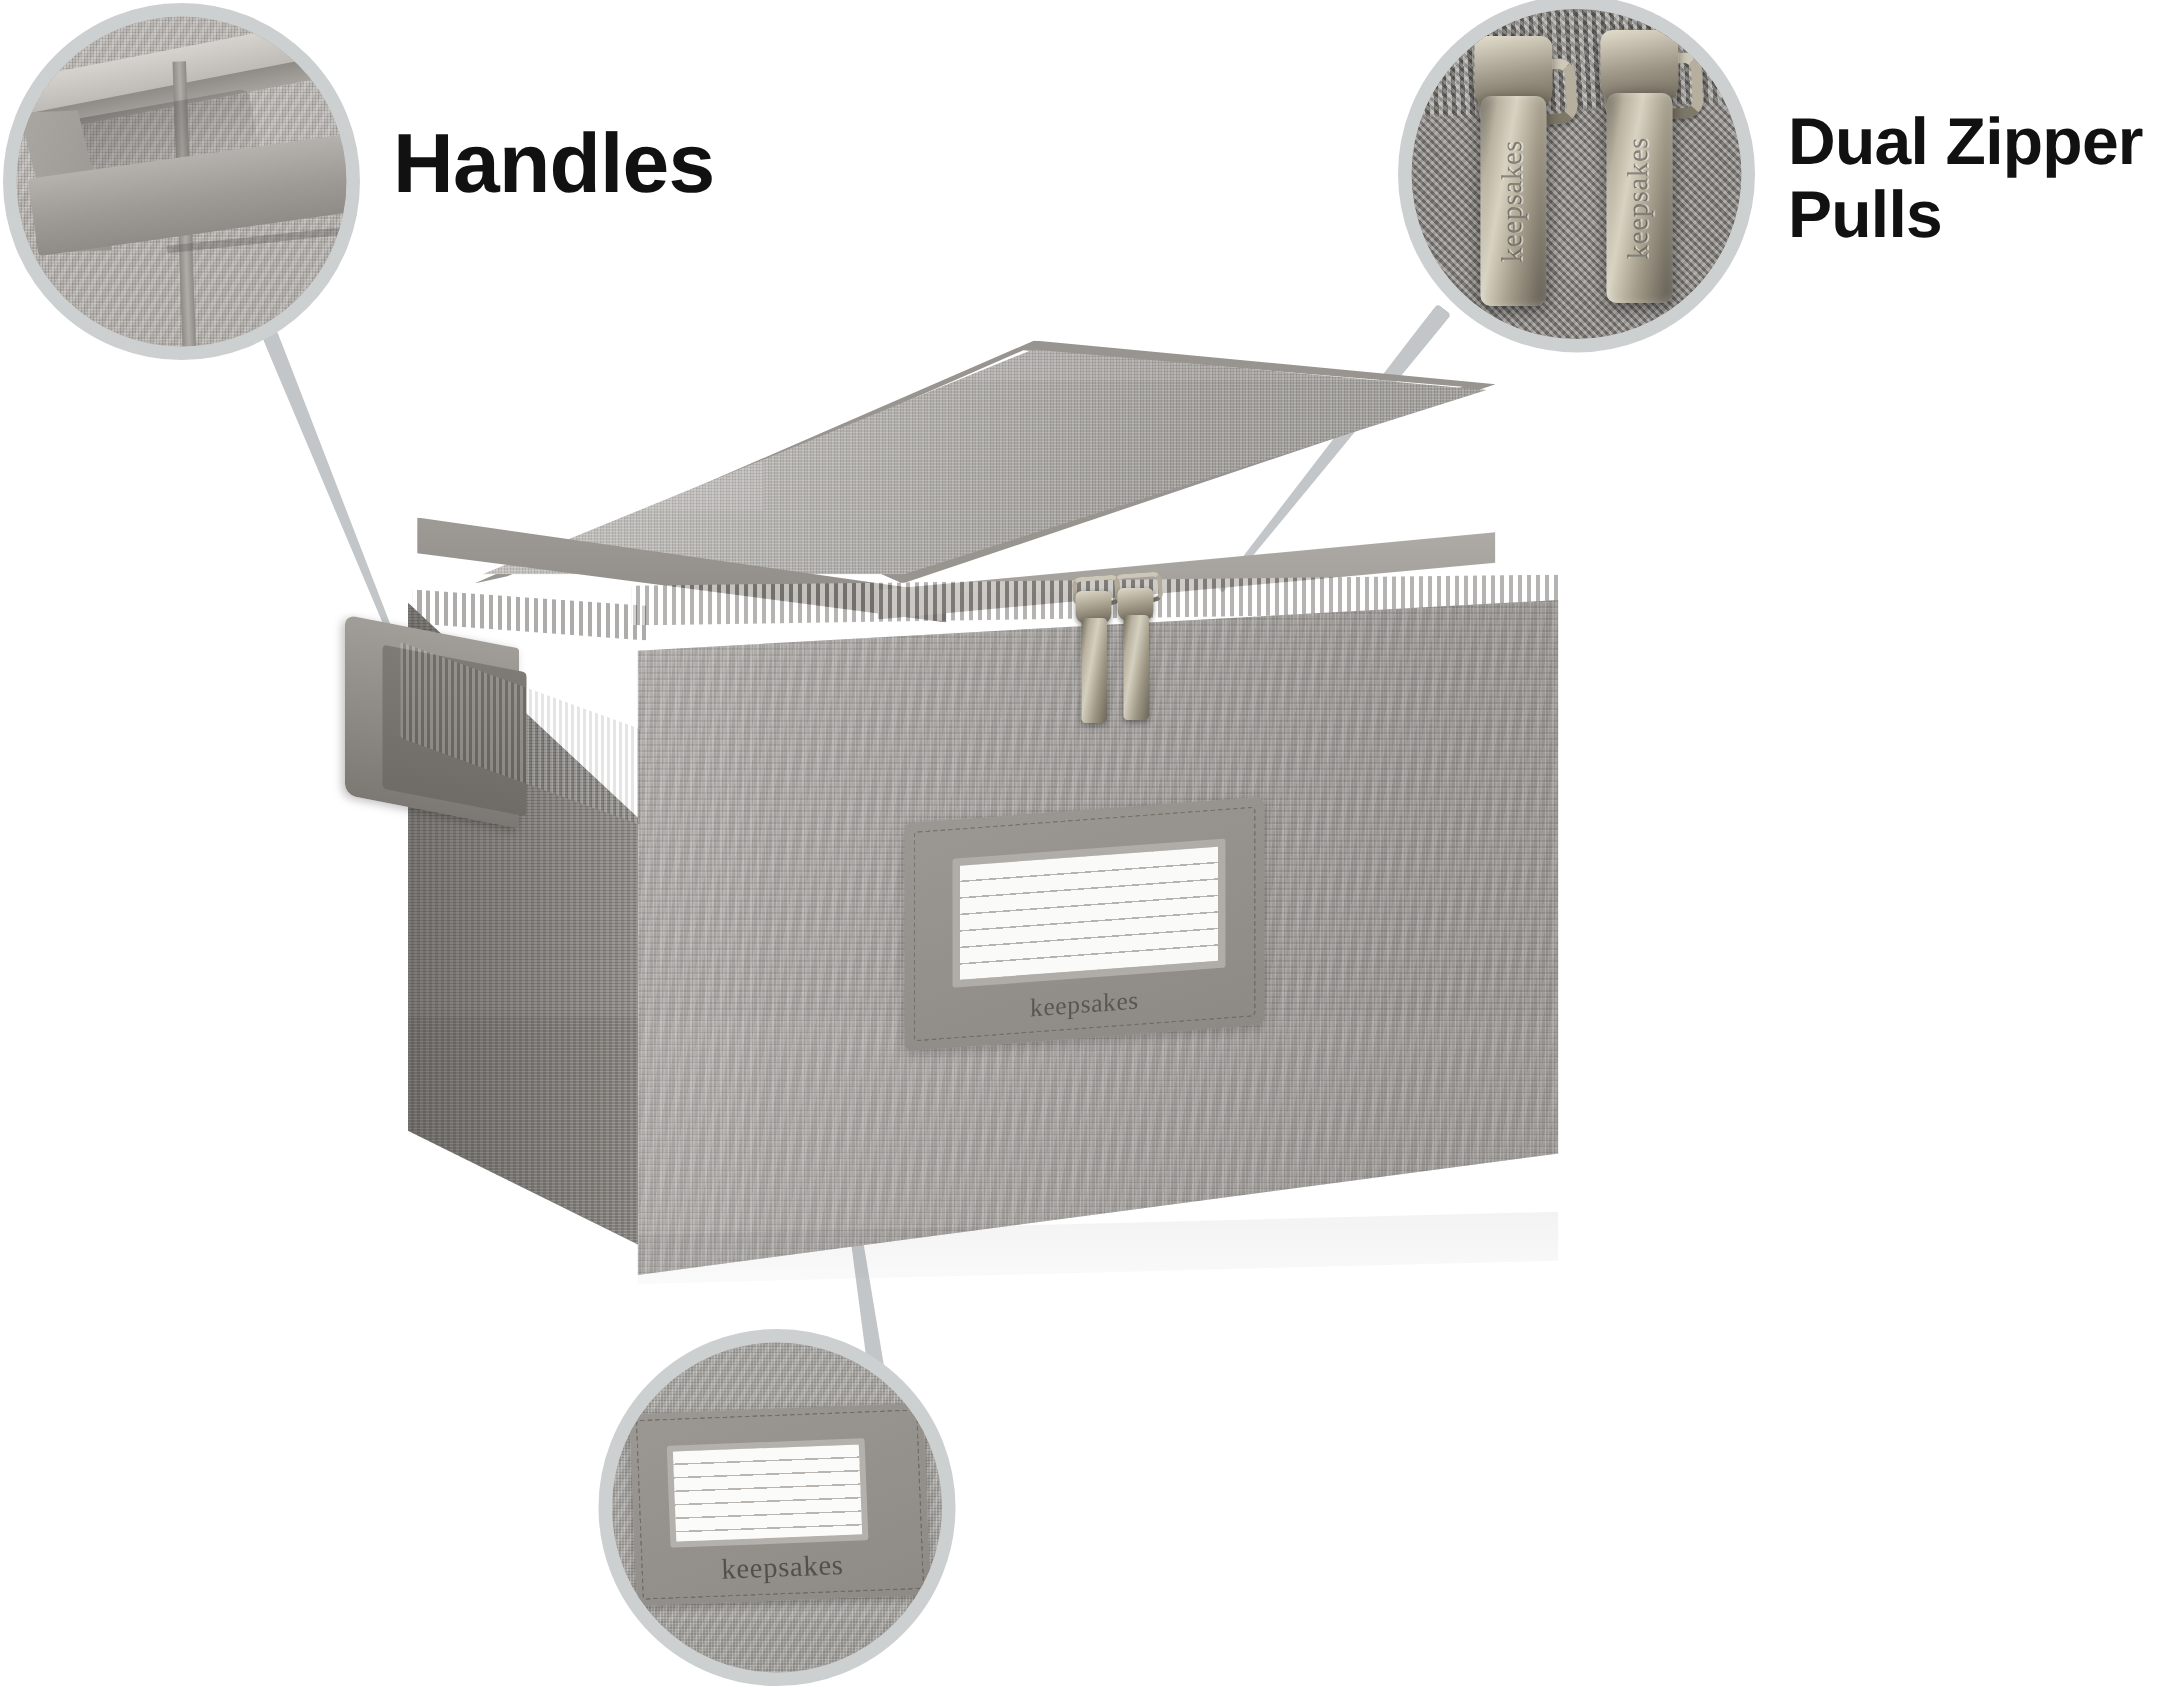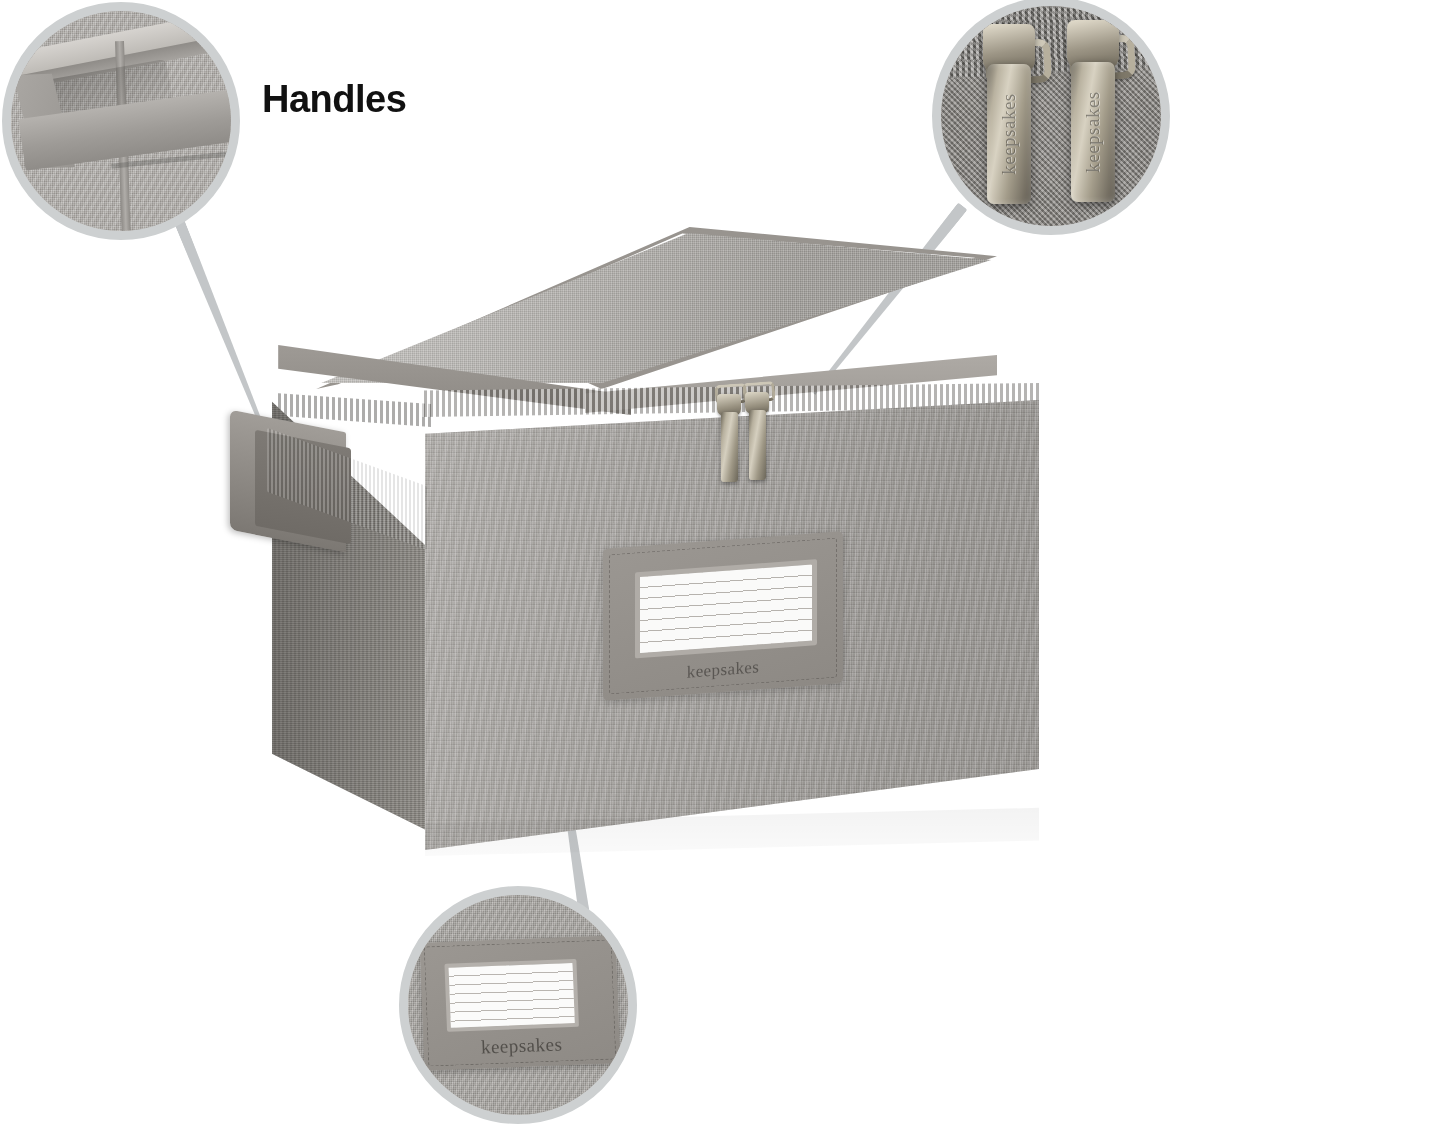--- a/index.html
+++ b/index.html
@@ -21,21 +21,21 @@
   
   .callout-label {
     position: absolute;
     font-family: "Liberation Sans", sans-serif;
     font-weight: bold;
     color: #111111;
     line-height: 1.12;
     letter-spacing: -0.5px;
     white-space: pre-line;
   }
-  #label-handles  { left: 262px; top: 78px;  font-size: 38px; }
+  #label-handles  { left: 262px; top: 78px;  font-size: 56px; }
   #label-zipper   { left: 1192px; top: 70px; font-size: 44px; }
   #label-idwindow { left: 664px; top: 962px; font-size: 44px; }
 
   
   .connector {
     position: absolute;
     background: #c3c6c8;
     transform-origin: 0 50%;
     border-radius: 3px;
   }
@@ -493,20 +493,22 @@
         <span class="engrave">keepsakes</span>
       </div>
 
       <div class="zip-ring" style="left:128px; top:30px; transform: rotate(-3deg);"></div>
       <div class="zip-slider" style="left:126px; top:14px;"></div>
       <div class="zip-pull" style="left:130px; top:56px;">
         <span class="engrave">keepsakes</span>
       </div>
     </div>
   </div>
+  <div id="label-zipper" class="callout-label">Dual Zipper
+Pulls</div>
 
   <div id="circle-idwindow" class="callout-circle">
     <div class="cc-inner">
       <div id="ci-bg" class="linen"></div>
       <div id="ci-patch">
         <div id="ci-window">
           <div class="ruled"></div>
         </div>
         <div id="ci-keepsakes">keepsakes</div>
       </div>

